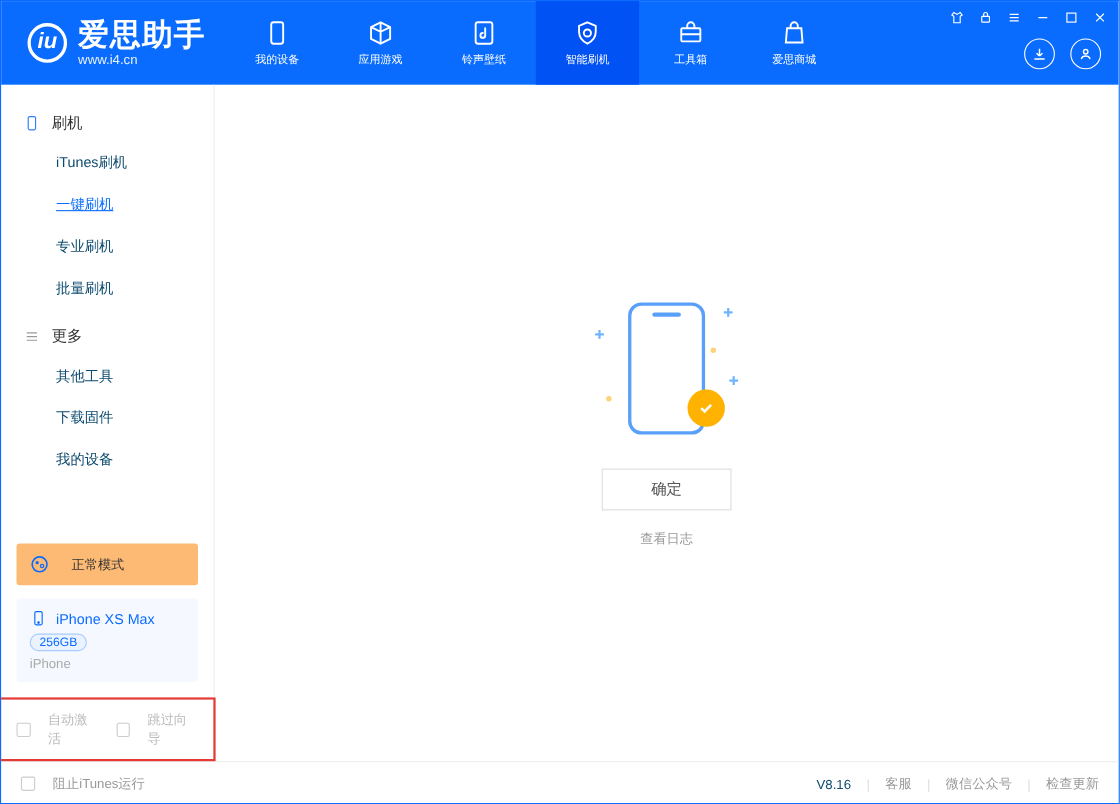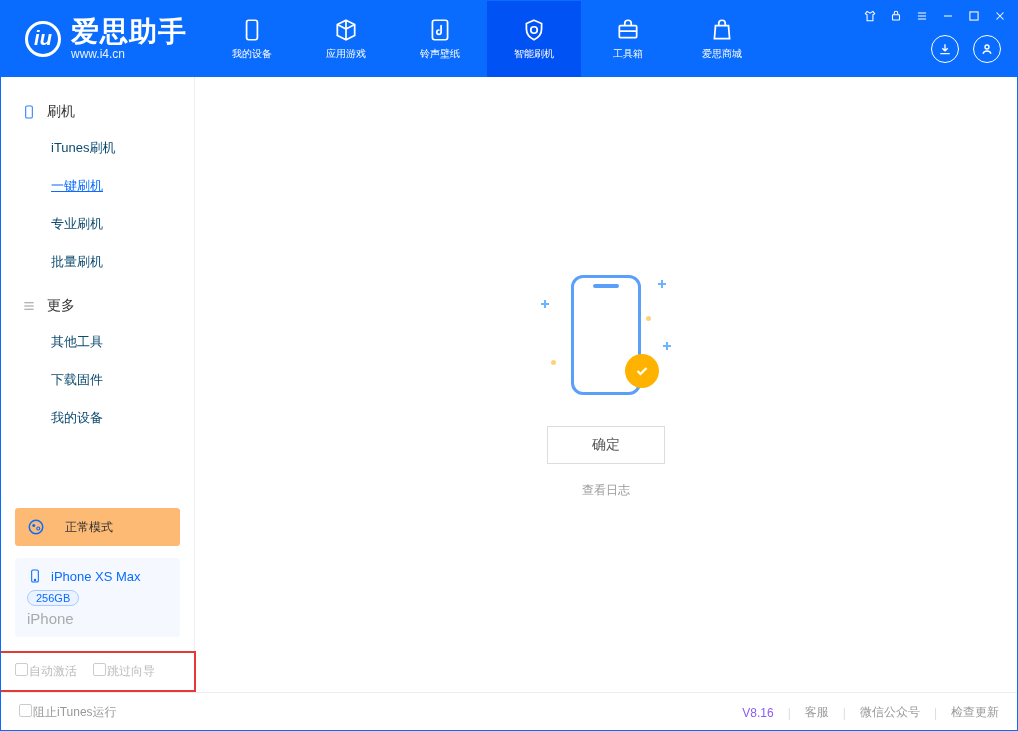--- a/index.html
+++ b/index.html
@@ -30,24 +30,24 @@
 .side-gtitle.more svg { stroke:#999; }
 .side-item { padding:10px 20px 10px 50px; font-size:13px; color:#0c4a6e; cursor:pointer; }
 .side-item.active { color:#0a6cff;text-decoration:underline; }
 .side-bottom { margin-top:auto; padding:0 14px 14px; }
 .mode-card { background:#fdba74; border-radius:3px; padding:10px 12px; display:flex; align-items:center; gap:20px; margin-bottom:12px; font-size:12px; color:#333; }
 .mode-card svg { width:18px; height:18px; }
 .dev-card { background:#f5f9ff; border-radius:3px; padding:10px 12px; }
 .dev-card .dname { font-size:13px; color:#0a6cff; font-weight:500; display:flex; align-items:center; gap:8px; }
 .dev-card .dname svg { width:16px; height:16px; stroke:#0a6cff; fill:none; stroke-width:1.6; }
 .dev-card .dcap { display:inline-block; margin-top:6px; font-size:11px; color:#0a6cff; border:1px solid #a8ccff; border-radius:10px; padding:1px 8px; background:#eaf3ff; }
-.dev-card .dtype { font-size:15px; color:#aaa; margin-top:4px; }
+.dev-card .dtype { font-size:12px; color:#aaa; margin-top:4px; }
 .redbox { border:2px solid #e53935; margin:0 -2px 0 -2px; padding:10px 14px; }
 .chk-row { display:flex; gap:16px; align-items:center; }
-.chk { display:flex; gap:1px; font-size:12px; color:#bbb; }
+.chk { display:flex; align-items:center; gap:16px; font-size:12px; color:#bbb; }
 .chk .box { width:13px; height:13px; border:1px solid #ccc; border-radius:2px; }
 
 .main { flex:1; display:flex; flex-direction:column; align-items:center; justify-content:center; }
 .illus { width:130px; height:130px; position:relative; margin-bottom:26px; }
 .phone { width:70px; height:120px; border:3px solid #5aa0fa; border-radius:12px; background:#fff; position:absolute; left:30px; top:5px; }
 .phone::before { content:""; position:absolute; top:6px; left:50%; transform:translateX(-50%); width:26px; height:4px; background:#5aa0fa; border-radius:2px; }
 .checkbadge { position:absolute; right:12px; bottom:12px; width:34px; height:34px; background:#ffb300; border-radius:50%; display:flex; align-items:center; justify-content:center; }
 .checkbadge svg { width:18px; height:18px; stroke:#fff; fill:none; stroke-width:3; }
 .spark { position:absolute; width:8px; height:8px; }
 .spark::before,.spark::after { content:""; position:absolute; background:#6db4ff; }
@@ -57,21 +57,21 @@
 .dot { position:absolute; width:5px; height:5px; background:#ffd27a; border-radius:50%; }
 .dot.d1 { left:10px; bottom:35px; } .dot.d2 { right:20px; top:46px; }
 
 .msg { font-size:17px; color:#333; margin-bottom:28px; }
 .okbtn { border:1px solid #ddd; background:#fff; color:#555; font-size:14px; padding:9px 44px; cursor:pointer; margin-bottom:18px; }
 .loglink { font-size:12px; color:#999; cursor:pointer; }
 
 .footer { height:40px; border-top:1px solid #eee; display:flex; align-items:center; padding:0 18px; font-size:12px; color:#999; }
 .footer .chk { color:#999; }
 .footer-right { margin-left:auto; display:flex; align-items:center; gap:14px; }
-.footer-right .ver { color:#8b5cf6; }
+.footer-right .ver { color:#0c4a6e; }
 .footer-right .sep { color:#ddd; }
 .footer-right a { color:#999; cursor:pointer; }
 </style>
 </head>
 <body>
 
 <div class="header">
   <div class="logo-area">
     <div class="logo-circle">iu</div>
     <div class="logo-text">

